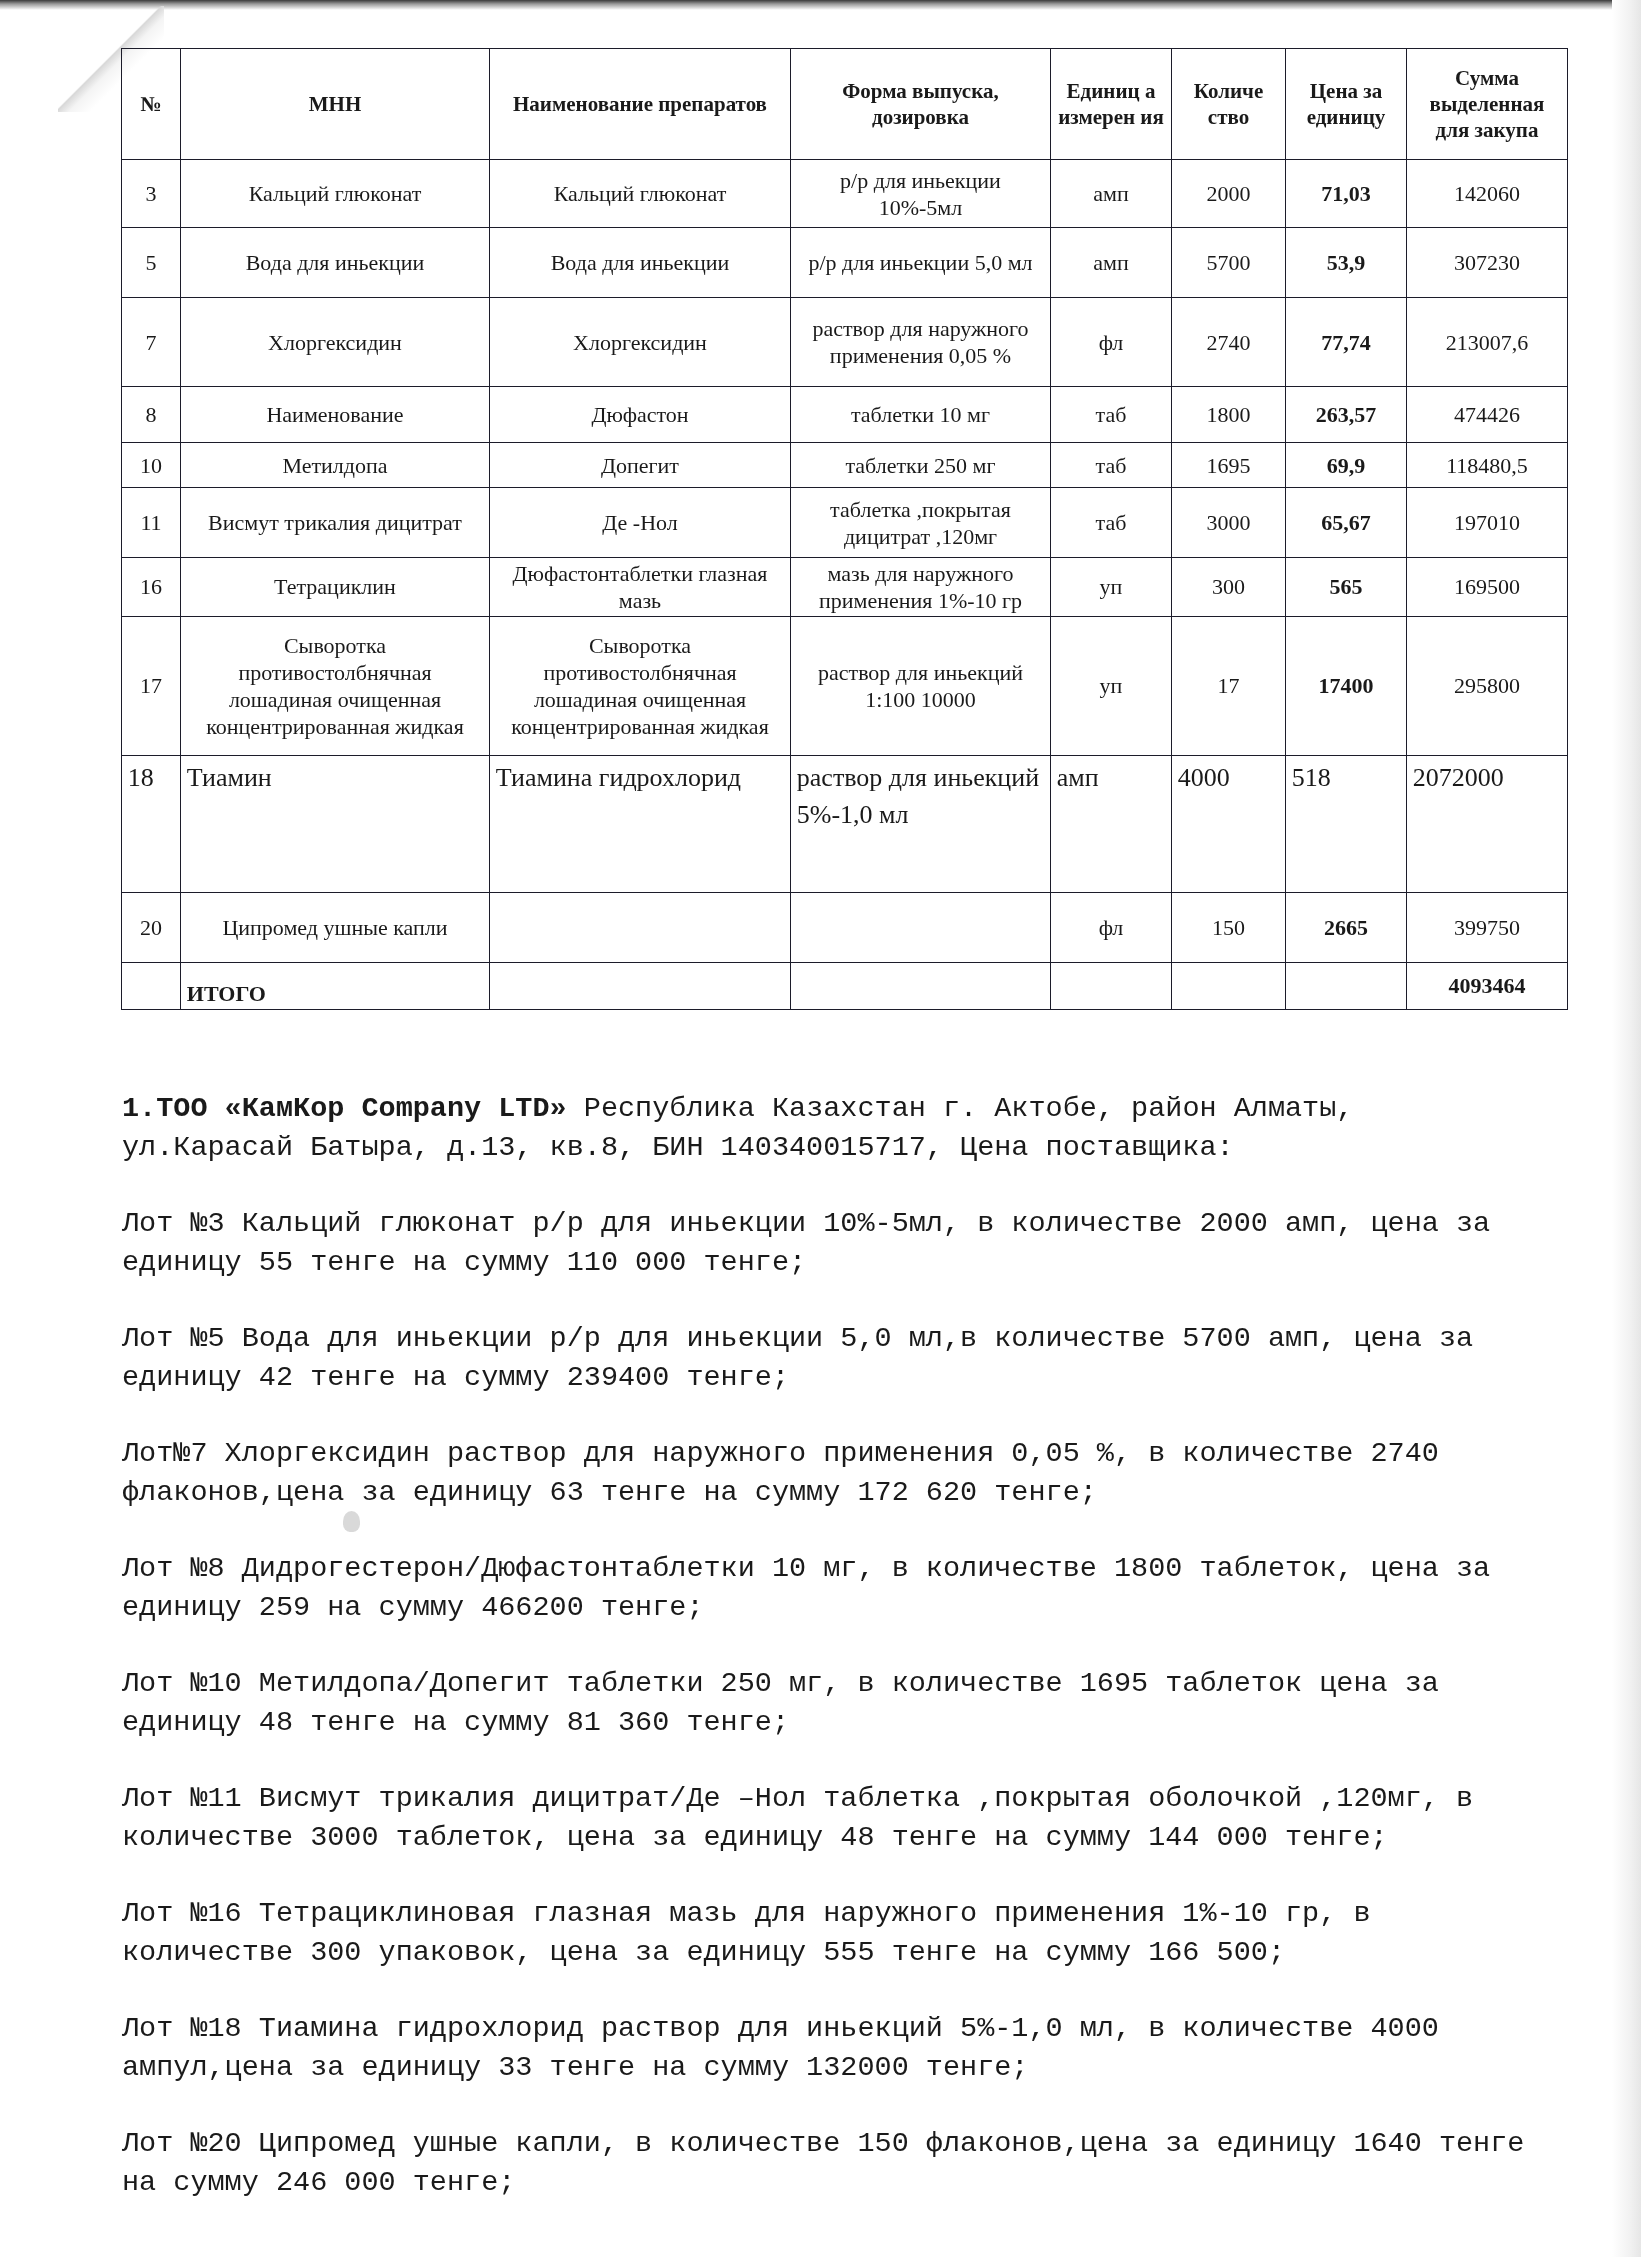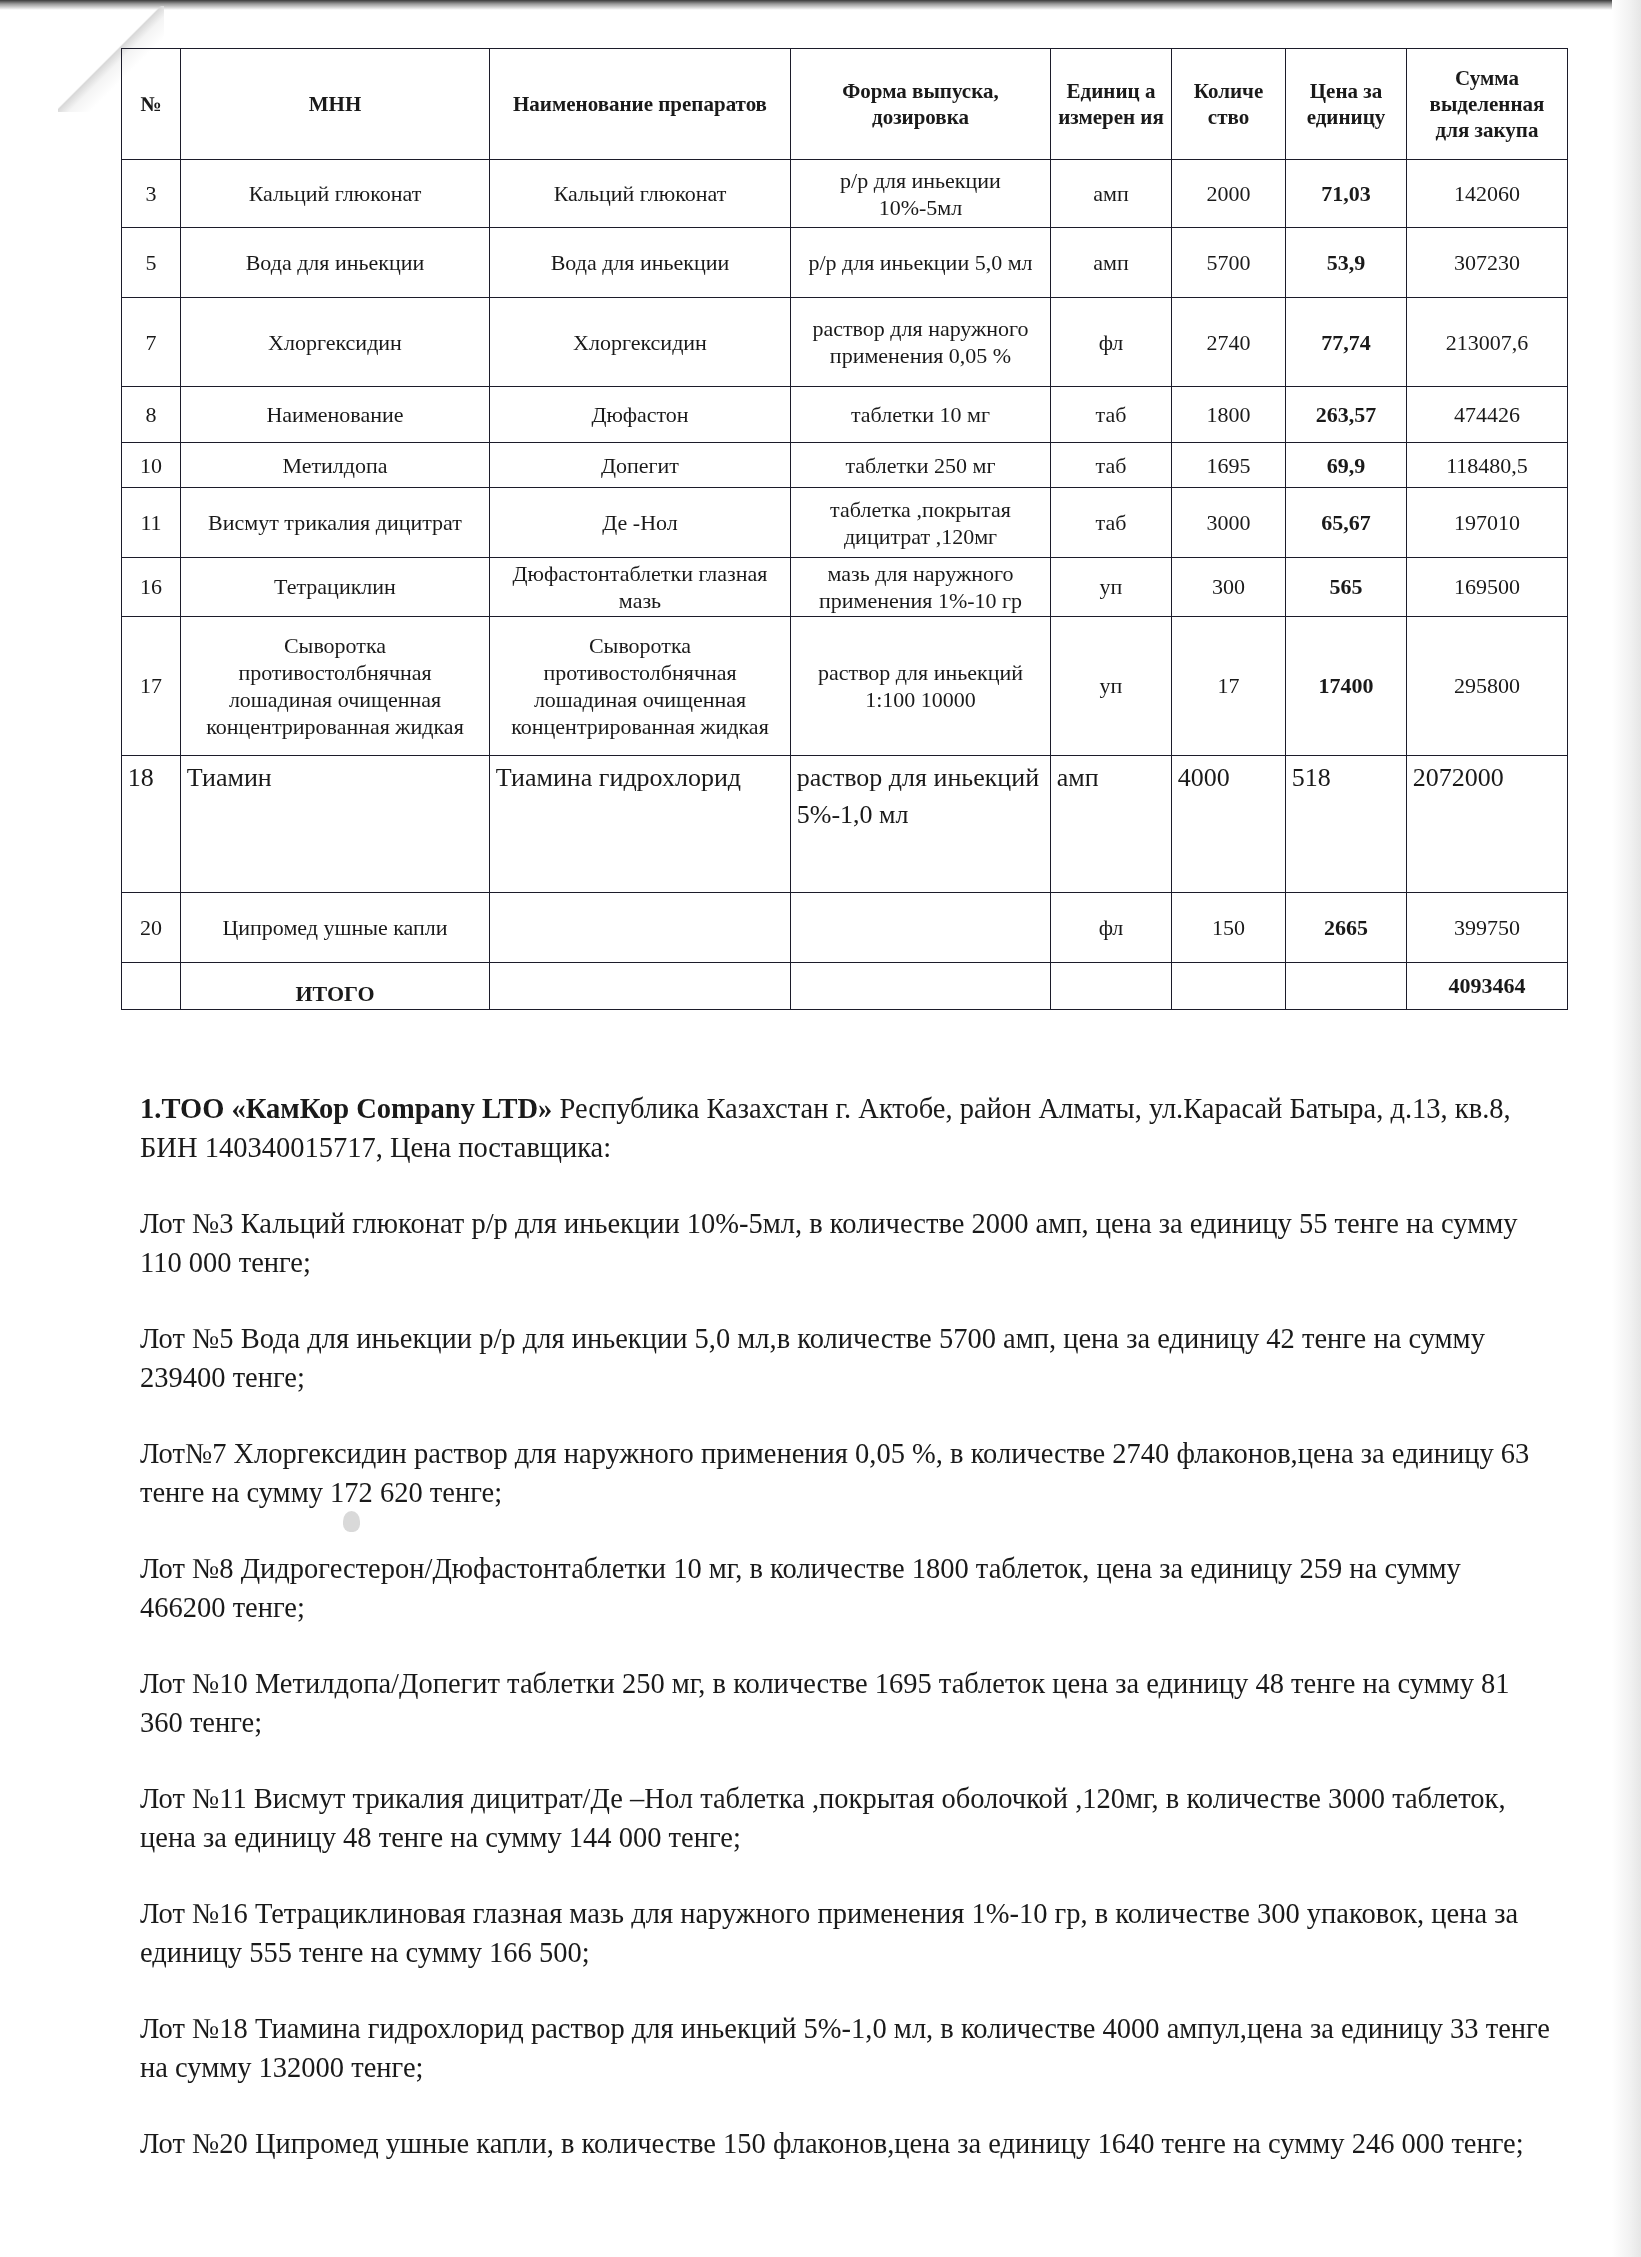--- a/index.html
+++ b/index.html
@@ -16,23 +16,23 @@
   }
   table.grid td, table.grid th {
     border:1.9px solid #1c1c2a; padding:1.9px 5.8px; font-size:22px; line-height:27px; vertical-align:middle;
   }
   table.grid th { font-weight:bold; text-align:center; font-size:21px; line-height:26px; }
   td.c { text-align:center; }
   td.r { text-align:center; padding-right:11.6px; }
   td.b { font-weight:bold; }
   td.small { font-size:20px; line-height:24px; }
   tr.big td { vertical-align:top; font-size:26px; line-height:37px; padding-top:3px; }
-  .total-label { font-weight:bold; text-align:center; }
+  .total-label { font-weight:bold; }
   .text-block {
-    position:absolute; left:140px; width:1410px; font-size:28.5px; line-height:39px;
+    position:absolute; left:122px; width:1410px; font-size:28.5px; line-height:39px;font-family:Liberation Mono, monospace;
   }
   .para { margin:0 0 37px 0; }
   .bold { font-weight:bold; }
   .smudge { position:absolute; width:17.4px; height:21px; border-radius:50% 50% 40% 40%; background:#c9c9c9; opacity:.7; }
 </style>
 </head>
 <body>
 
 <div class="page-edge-top"></div>
 <div class="page-edge-right"></div>

